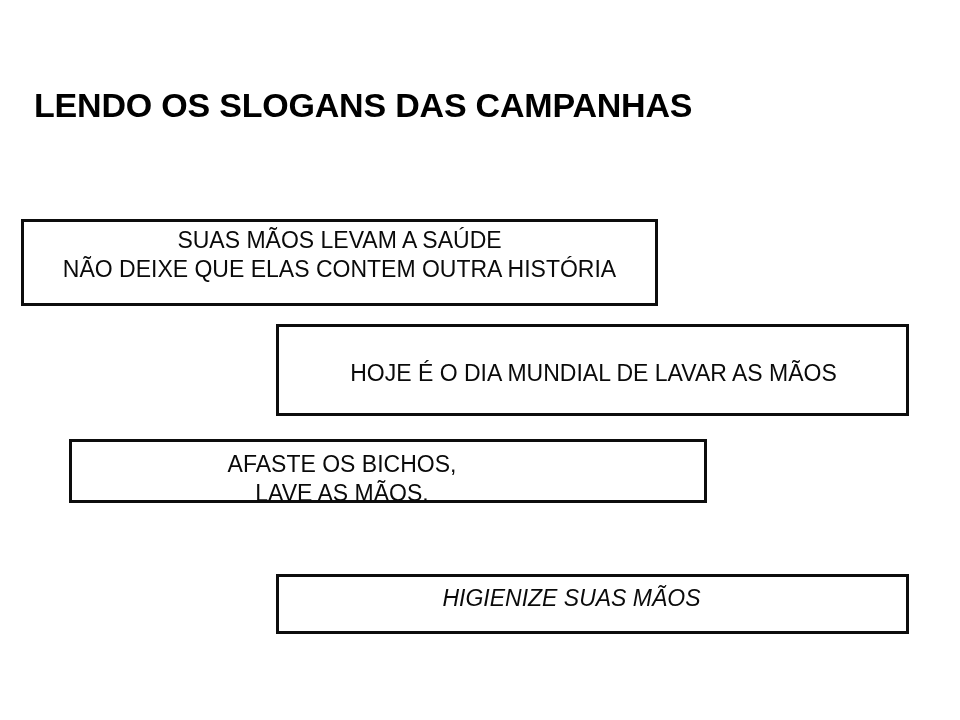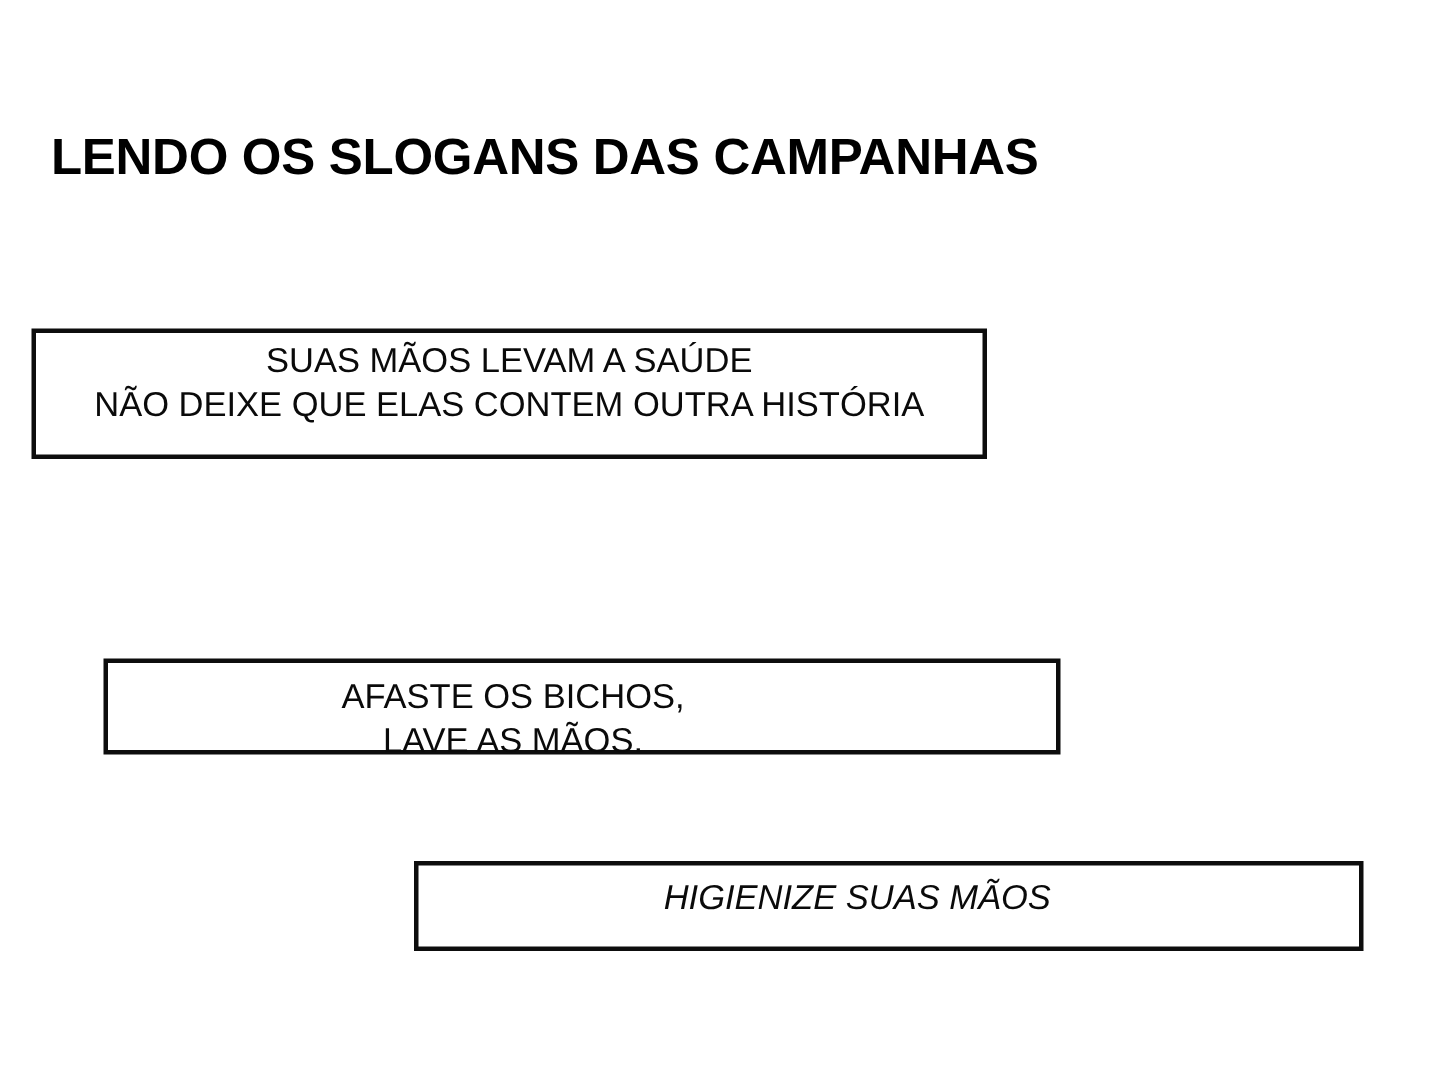--- a/index.html
+++ b/index.html
@@ -105,20 +105,23 @@
 
 <div id="slide">
 
   <div id="slide-title">LENDO OS SLOGANS DAS CAMPANHAS</div>
 
   <div class="slogan-box" id="box-1">
     <div class="slogan-text">SUAS MÃOS LEVAM A SAÚDE
 NÃO DEIXE QUE ELAS CONTEM OUTRA HISTÓRIA</div>
   </div>
 
+  <div class="slogan-box" id="box-2">
+    <div class="slogan-text">HOJE É O DIA MUNDIAL DE LAVAR AS MÃOS</div>
+  </div>
 
   <div class="slogan-box" id="box-3">
     <div class="slogan-text">AFASTE OS BICHOS,
 LAVE AS MÃOS.</div>
   </div>
 
   <div class="slogan-box" id="box-4">
     <div class="slogan-text">HIGIENIZE SUAS MÃOS</div>
   </div>
 

